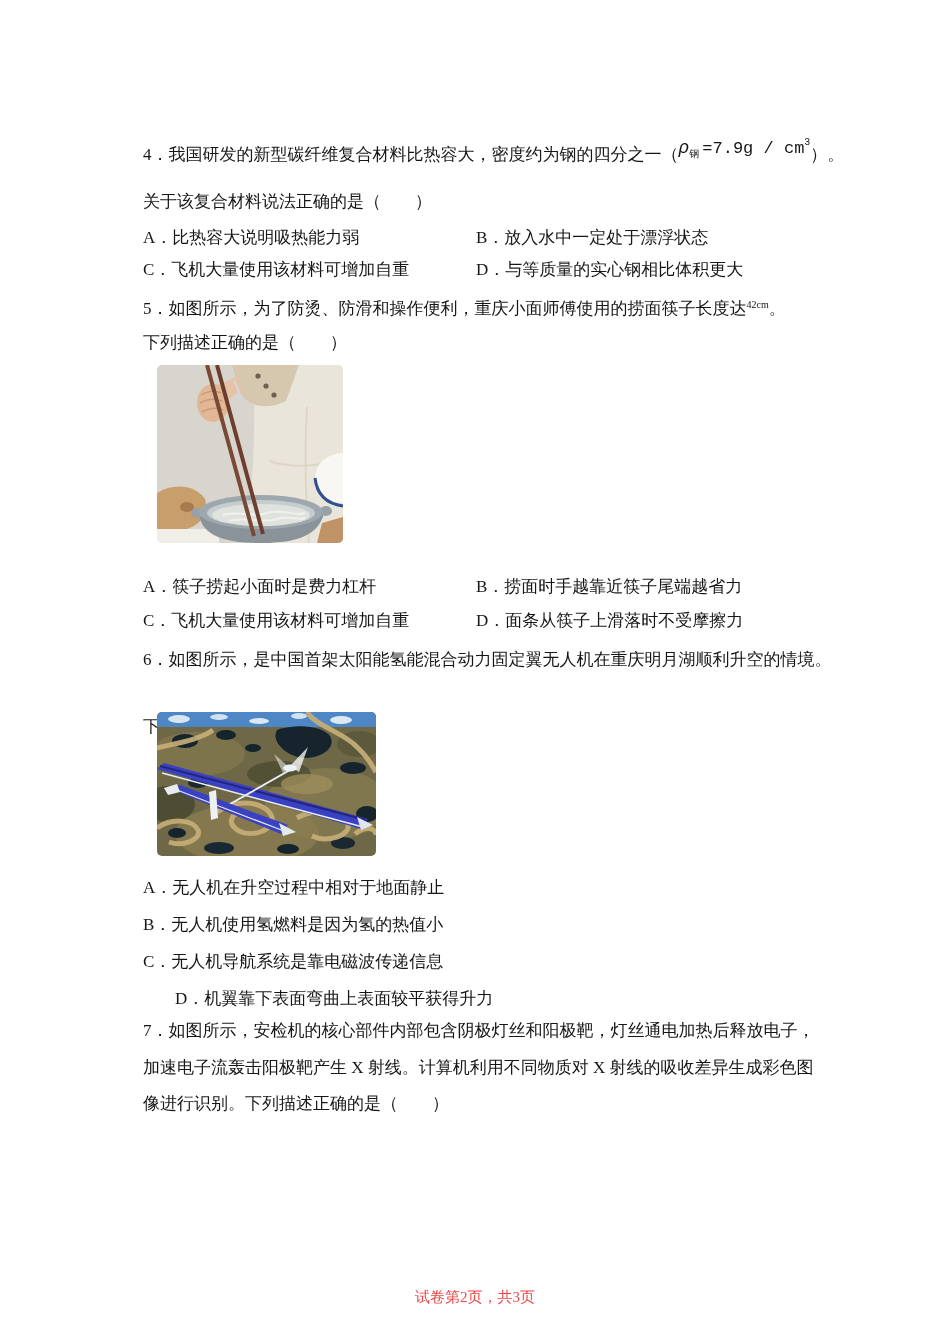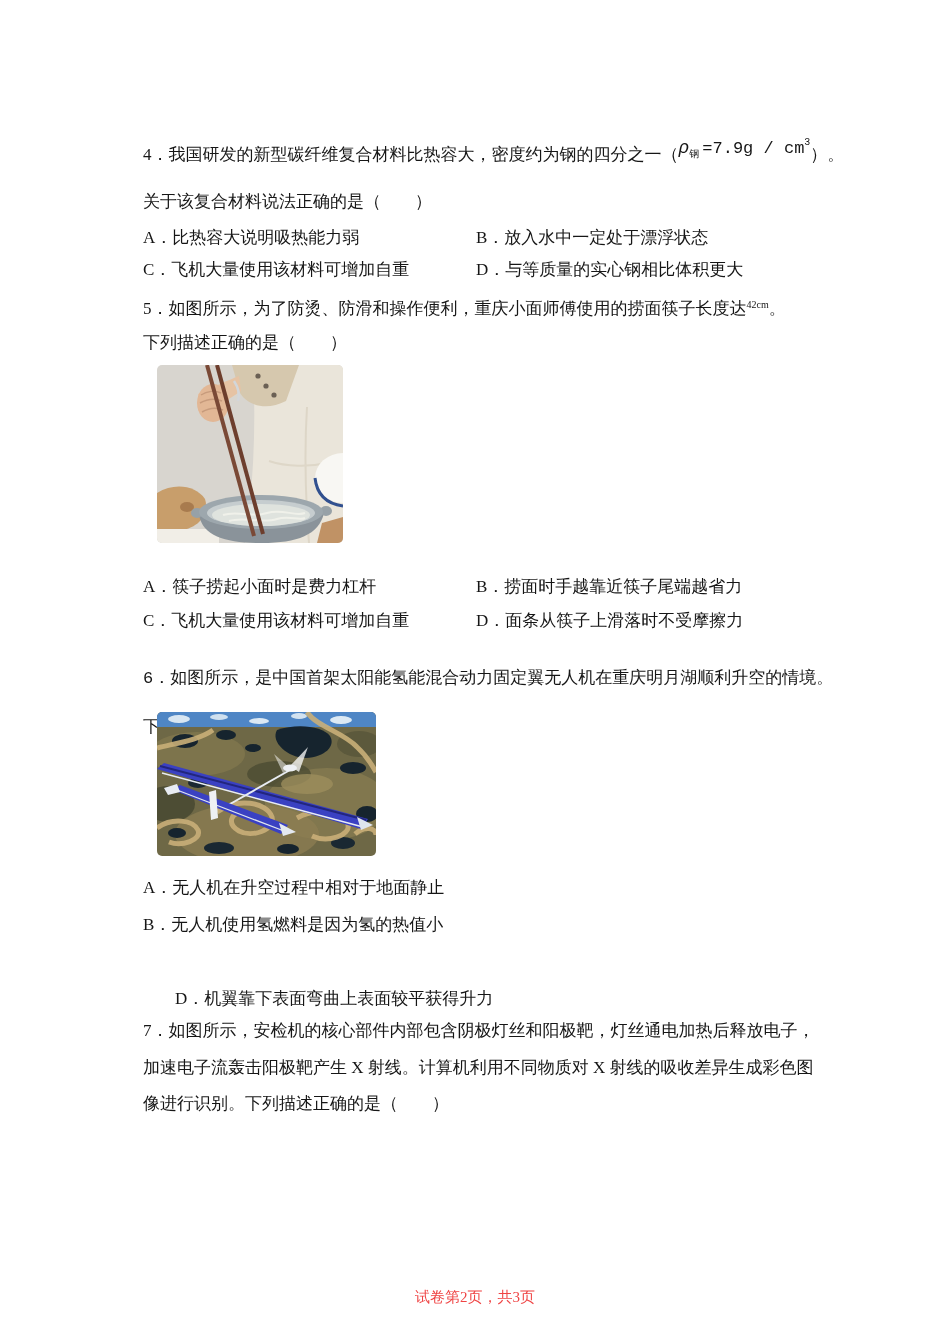--- a/index.html
+++ b/index.html
@@ -77,21 +77,21 @@
 
   <div class="optrow" style="top:576px;">
     <span>A．筷子捞起小面时是费力杠杆</span>
     <span class="col2">B．捞面时手越靠近筷子尾端越省力</span>
   </div>
   <div class="optrow" style="top:610px;">
     <span>C．飞机大量使用该材料可增加自重</span>
     <span class="col2">D．面条从筷子上滑落时不受摩擦力</span>
   </div>
 
-  <div class="line" style="top:668px;font-family:Liberation Mono, monospace;">6．如图所示，是中国首架太阳能氢能混合动力固定翼无人机在重庆明月湖顺利升空的情境。</div>
+  <div class="line" style="top:649px;">6．如图所示，是中国首架太阳能氢能混合动力固定翼无人机在重庆明月湖顺利升空的情境。</div>
   <div class="line" style="top:716px;">下列说法正确的是（　　）</div>
 
   <div class="photo" style="top:712px;width:219px;height:144px;">
     <svg width="219" height="144" viewBox="0 0 219 144" xmlns="http://www.w3.org/2000/svg">
       <rect width="219" height="144" fill="#6e6846"></rect>
       <ellipse cx="40" cy="42" rx="48" ry="22" fill="#7d744c"></ellipse>
       <ellipse cx="170" cy="92" rx="62" ry="36" fill="#857a50" opacity="0.85"></ellipse>
       <ellipse cx="90" cy="122" rx="72" ry="30" fill="#8e7f52" opacity="0.7"></ellipse>
       <ellipse cx="12" cy="92" rx="26" ry="18" fill="#45462f" opacity="0.8"></ellipse>
       <ellipse cx="122" cy="62" rx="32" ry="13" fill="#4a4a31" opacity="0.75"></ellipse>
@@ -133,20 +133,21 @@
       <polygon points="16,78 23,73 131,113 124,122" fill="#3a41c2"></polygon>
       <path d="M20,78 L127,119" stroke="#dfe5ee" stroke-width="1.2"></path>
       <polygon points="7,76 20,72 23,80 11,83" fill="#e8ecf2"></polygon>
       <polygon points="122,111 139,120 126,124" fill="#e4e9f0"></polygon>
       <polygon points="52,80 59,78 61,106 54,108" fill="#eef0f3"></polygon>
     </svg>
   </div>
 
   <div class="line" style="top:877px;">A．无人机在升空过程中相对于地面静止</div>
   <div class="line" style="top:914px;">B．无人机使用氢燃料是因为氢的热值小</div>
+  <div class="line" style="top:951px;">C．无人机导航系统是靠电磁波传递信息</div>
   <div class="line" style="top:988px;margin-left:32px;">D．机翼靠下表面弯曲上表面较平获得升力</div>
 
   <div class="line" style="top:1020px;">7．如图所示，安检机的核心部件内部包含阴极灯丝和阳极靶，灯丝通电加热后释放电子，</div>
   <div class="line" style="top:1057px;">加速电子流轰击阳极靶产生 X 射线。计算机利用不同物质对 X 射线的吸收差异生成彩色图</div>
   <div class="line" style="top:1093px;">像进行识别。下列描述正确的是（　　）</div>
 
   <div class="footer">试卷第2页，共3页</div>
 
 </div>
 

